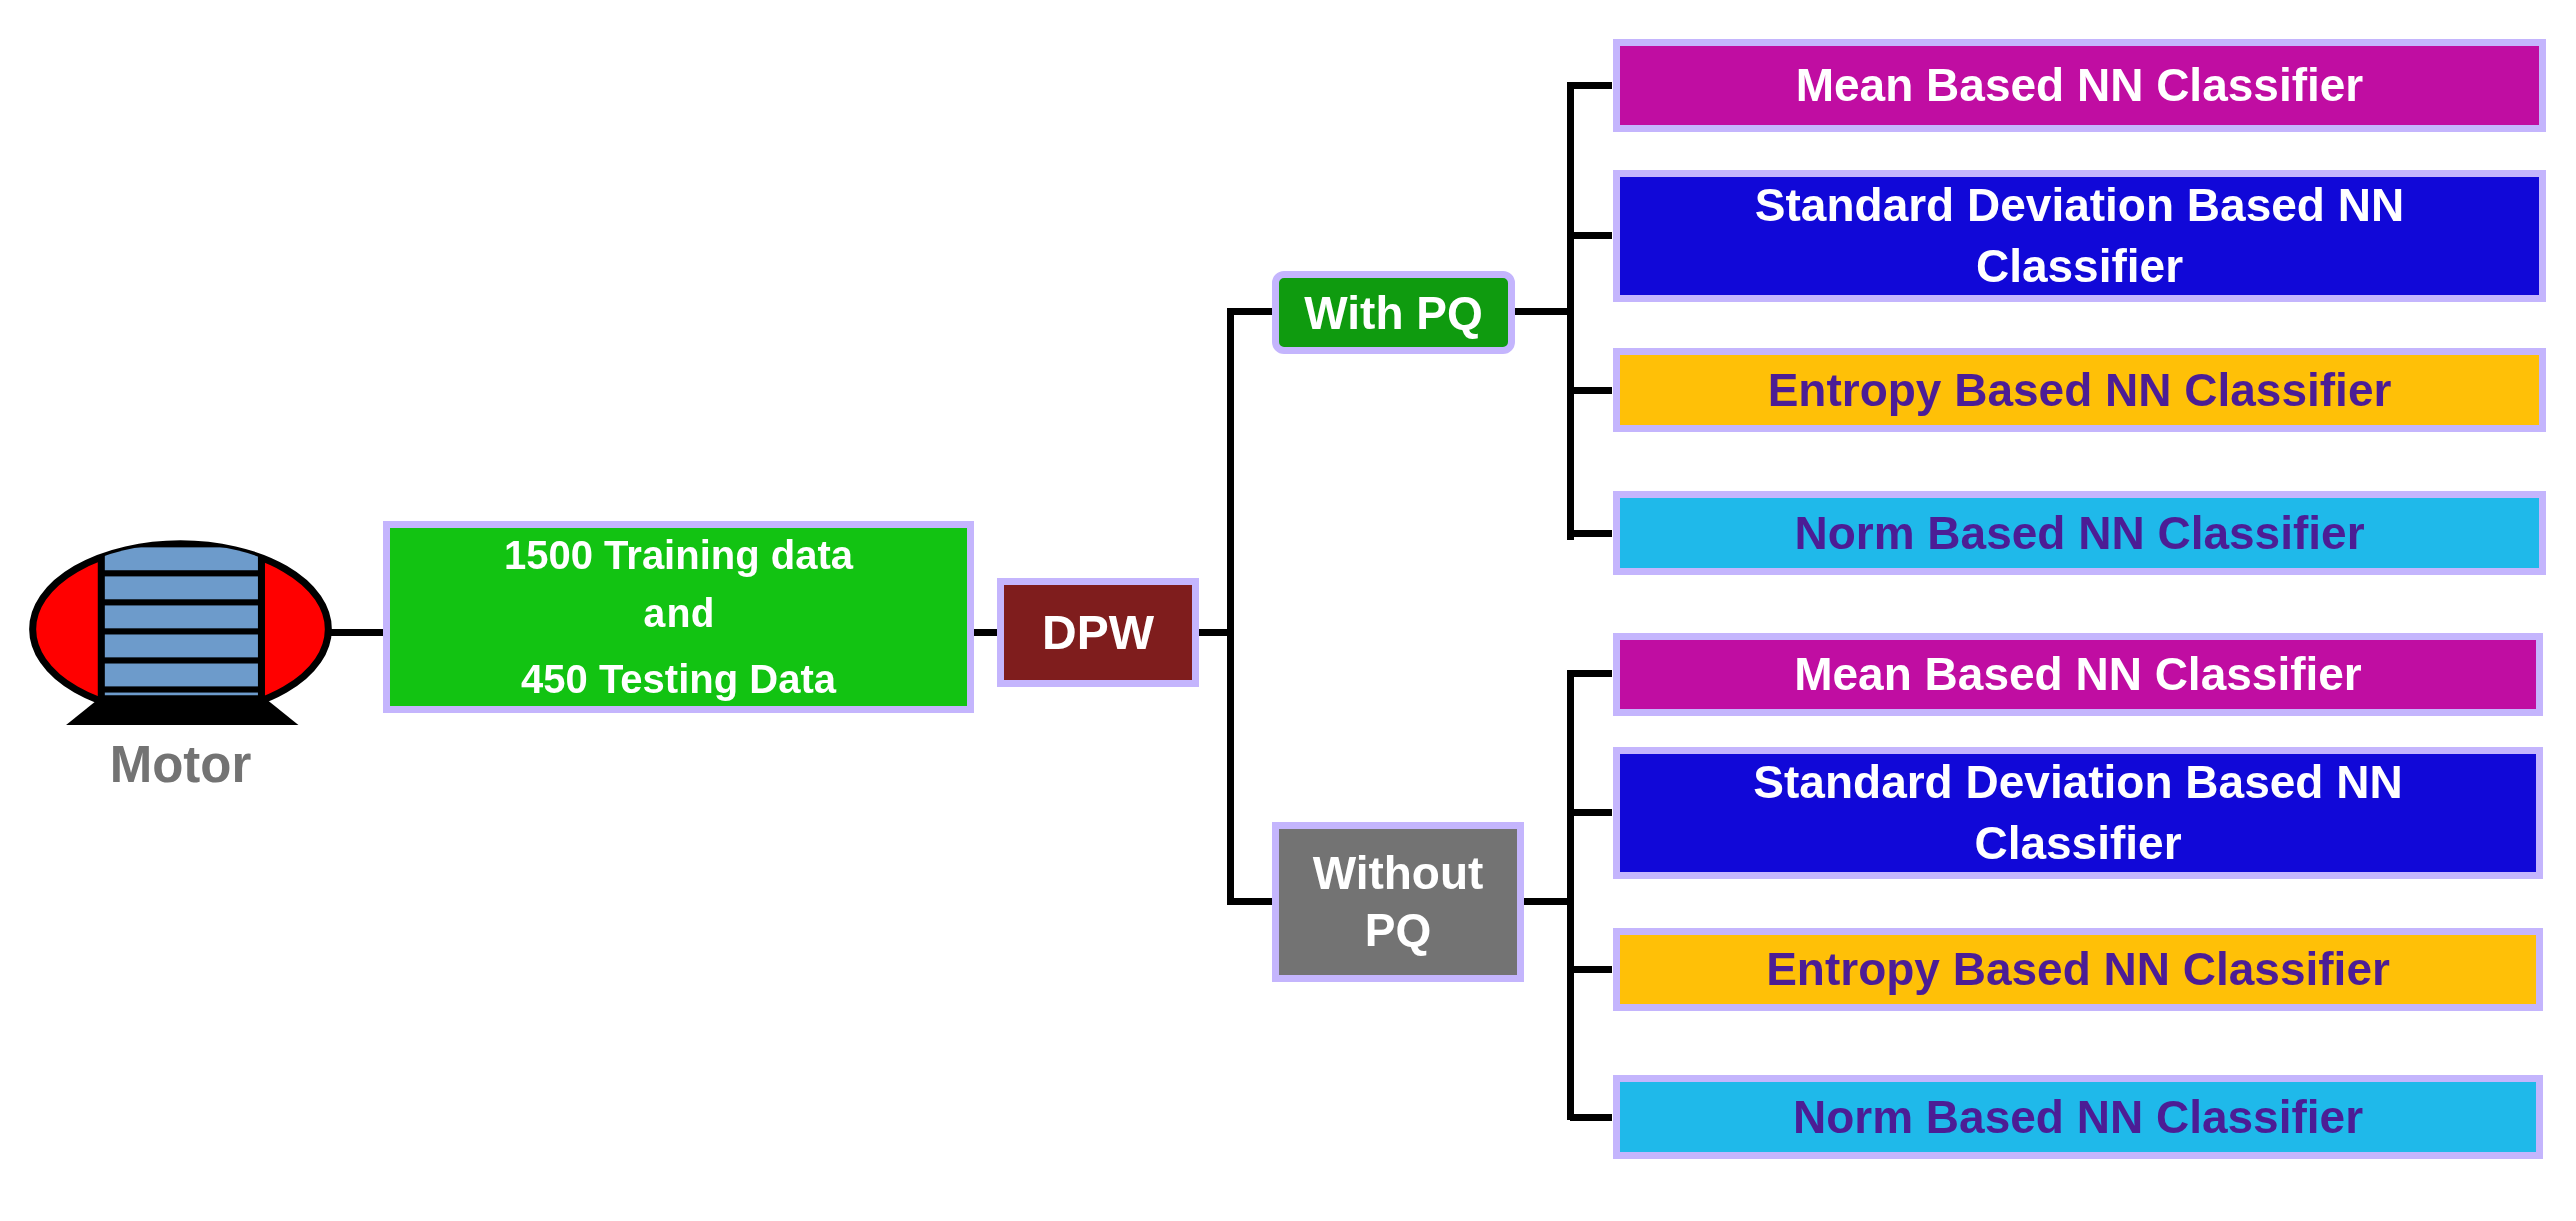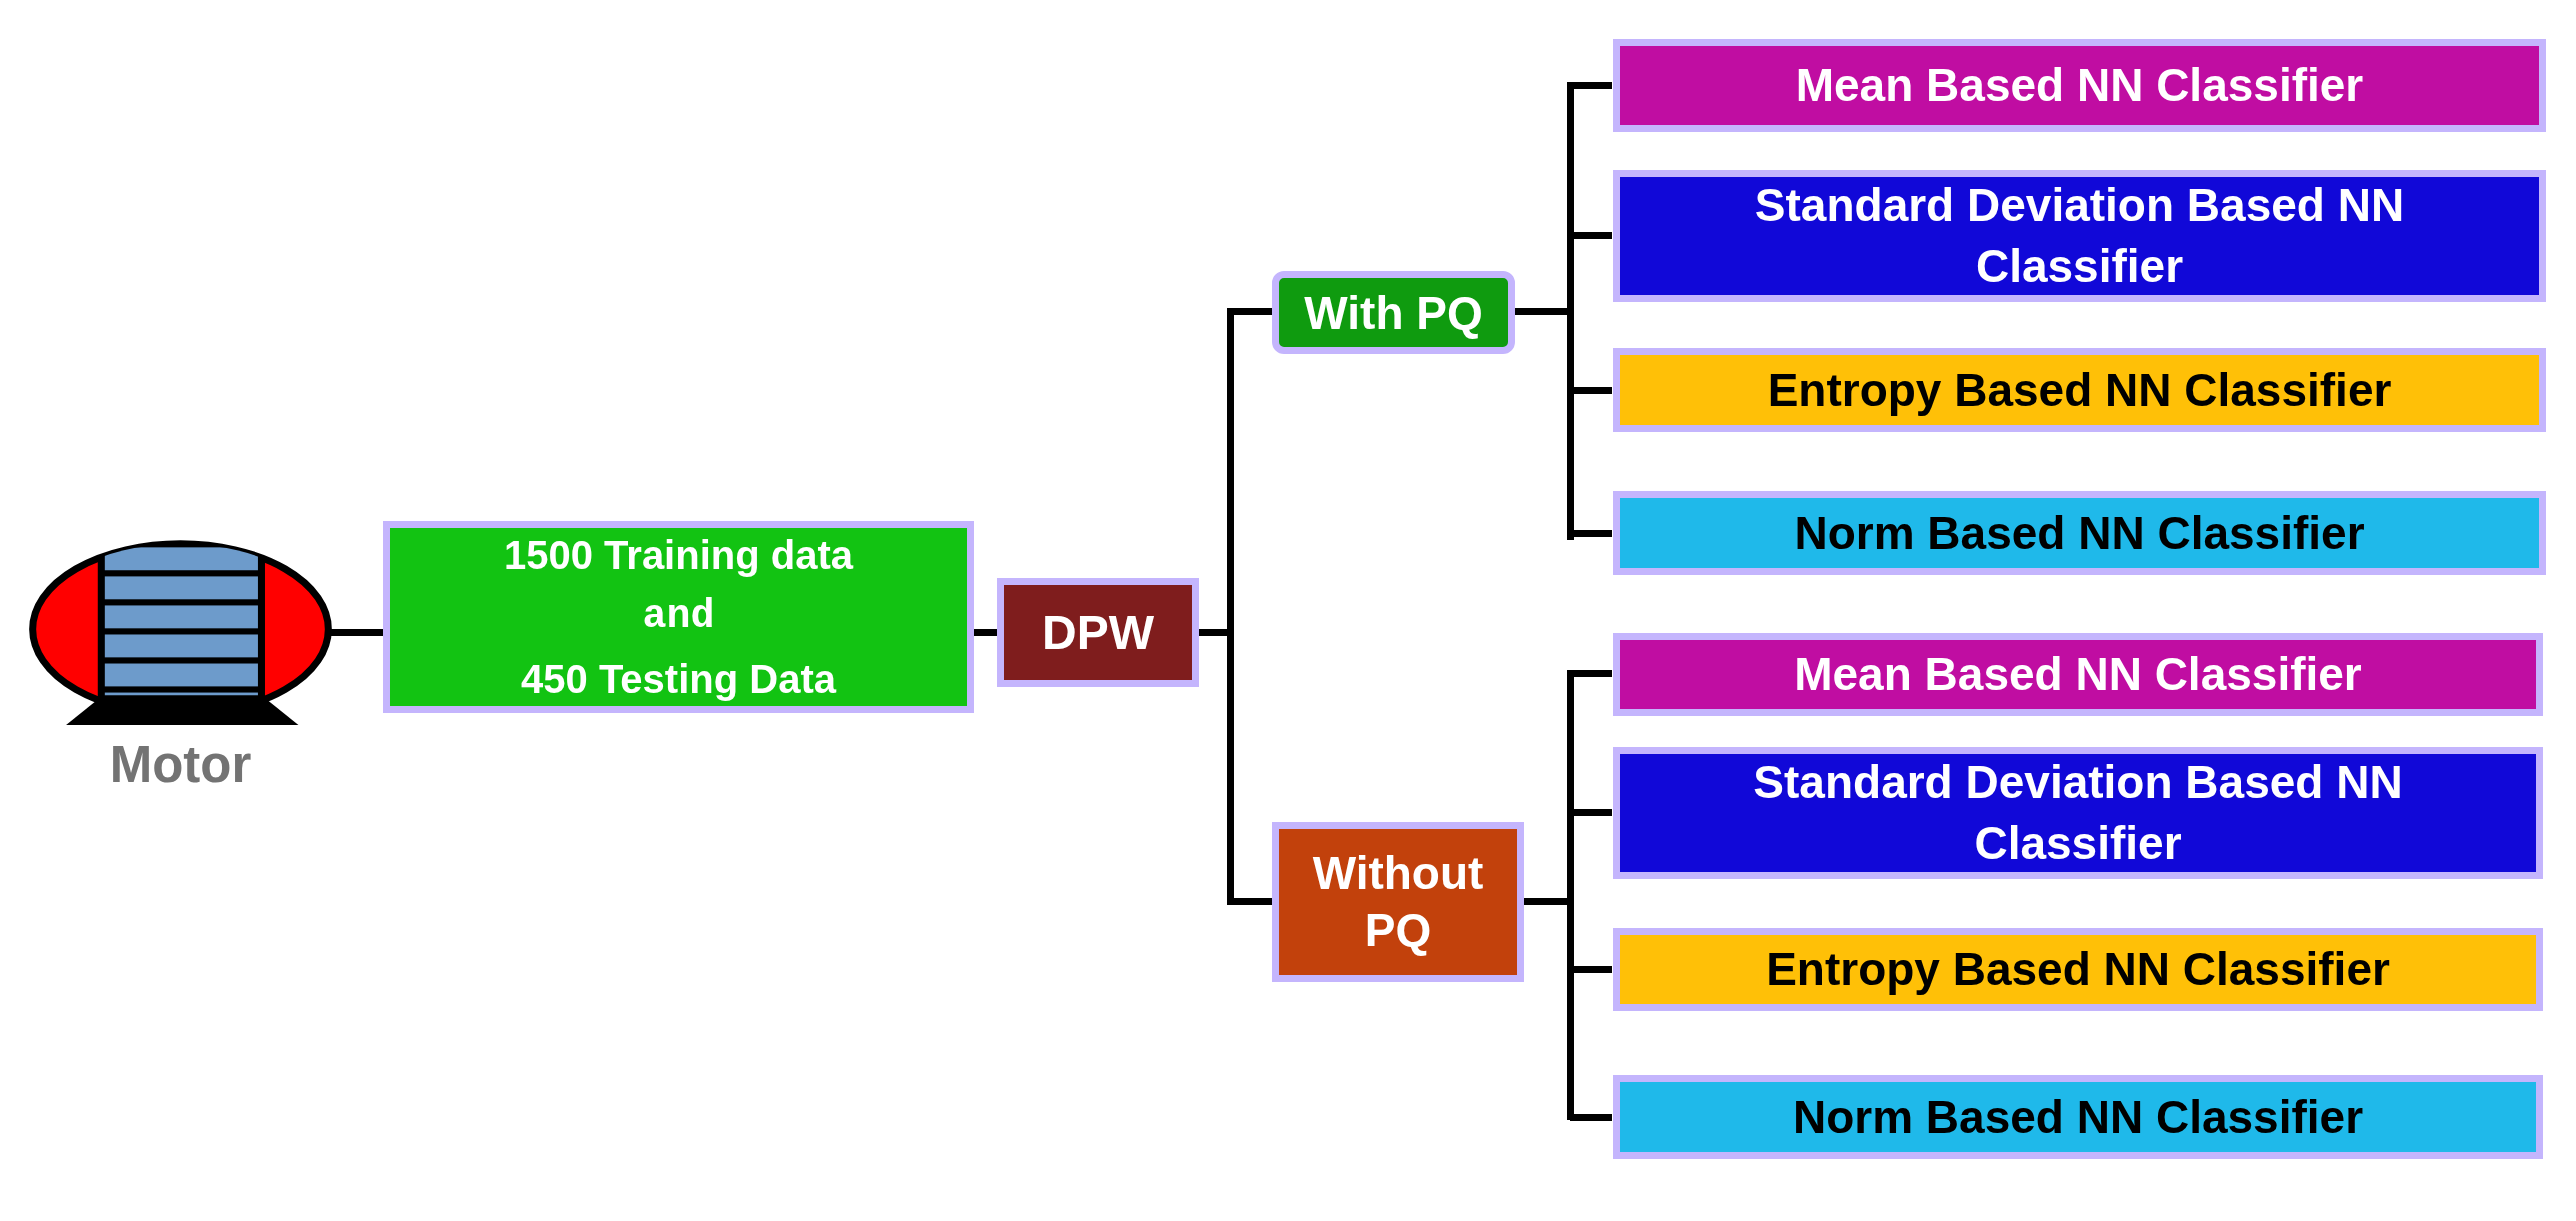--- a/index.html
+++ b/index.html
@@ -15,21 +15,21 @@
     box-sizing:border-box;
     border:7px solid #c4b5fd;
     display:flex;
     align-items:center;
     justify-content:center;
     text-align:center;
     font-weight:bold;
   }
   .box span{display:block;}
   .t-white{color:#ffffff;}
-  .t-black{color:#000000;}
+  .t-black{color:#4c1d95;}
   .hline,.vline{position:absolute;background:#000000;}
   .hline{height:7px;}
   .vline{width:7px;}
   .clf{font-size:46px;line-height:1.32;}
   .clf span{max-width:792px;}
   .datatext{font-size:40px;line-height:1.55;}
   .motor-label{
     position:absolute;
     font-weight:bold;
     font-size:51px;
@@ -92,21 +92,21 @@
   </div>
 
   <div class="box t-white" style="left: 997px; top: 578px; width: 202px; height: 109px; font-size: 48px; background-color: #7f1d1d;">
     <span>DPW</span>
   </div>
 
   <div class="box t-white" style="left: 1272px; top: 271px; width: 243px; height: 83px; font-size: 46px; background-color: rgb(15, 155, 15); border-radius: 12px;">
     <span>With PQ</span>
   </div>
 
-  <div class="box t-white" style="left: 1272px; top: 822px; width: 252px; height: 160px; font-size: 46px; line-height: 1.25; background-color: #c2410c;">
+  <div class="box t-white" style="left: 1272px; top: 822px; width: 252px; height: 160px; font-size: 46px; line-height: 1.25; background-color: #737373;">
     <span style="max-width:202px;">Without PQ</span>
   </div>
 
   <div class="box t-white clf" style="left: 1613px; top: 39px; width: 933px; height: 93px; background-color: rgb(192, 13, 162);">
     <span>Mean Based NN Classifier</span>
   </div>
   <div class="box t-white clf" style="left: 1613px; top: 170px; width: 933px; height: 132px; background-color: rgb(17, 8, 216);">
     <span>Standard Deviation Based NN Classifier</span>
   </div>
   <div class="box t-black clf" style="left: 1613px; top: 348px; width: 933px; height: 84px; background-color: rgb(255, 192, 7);">

